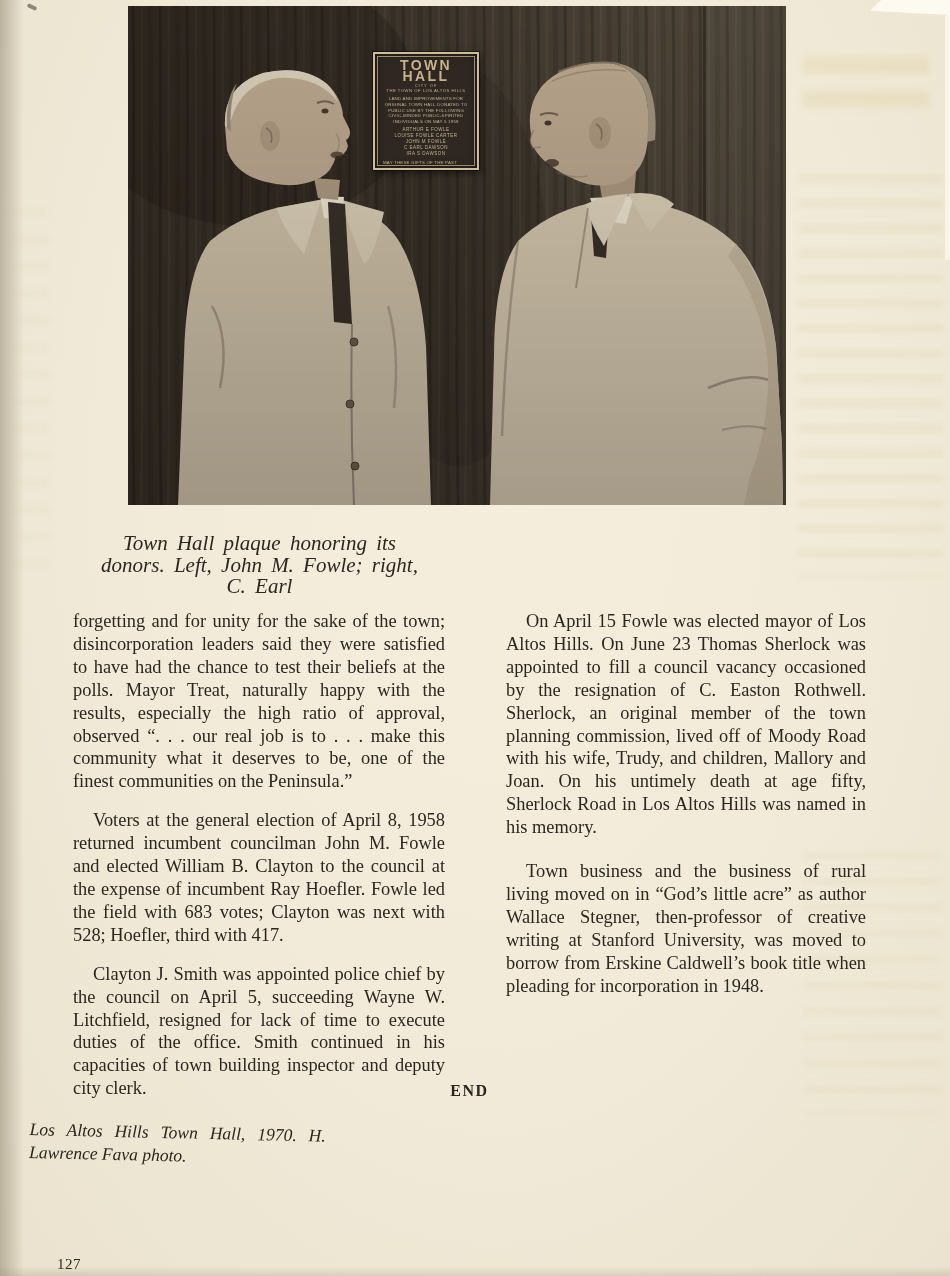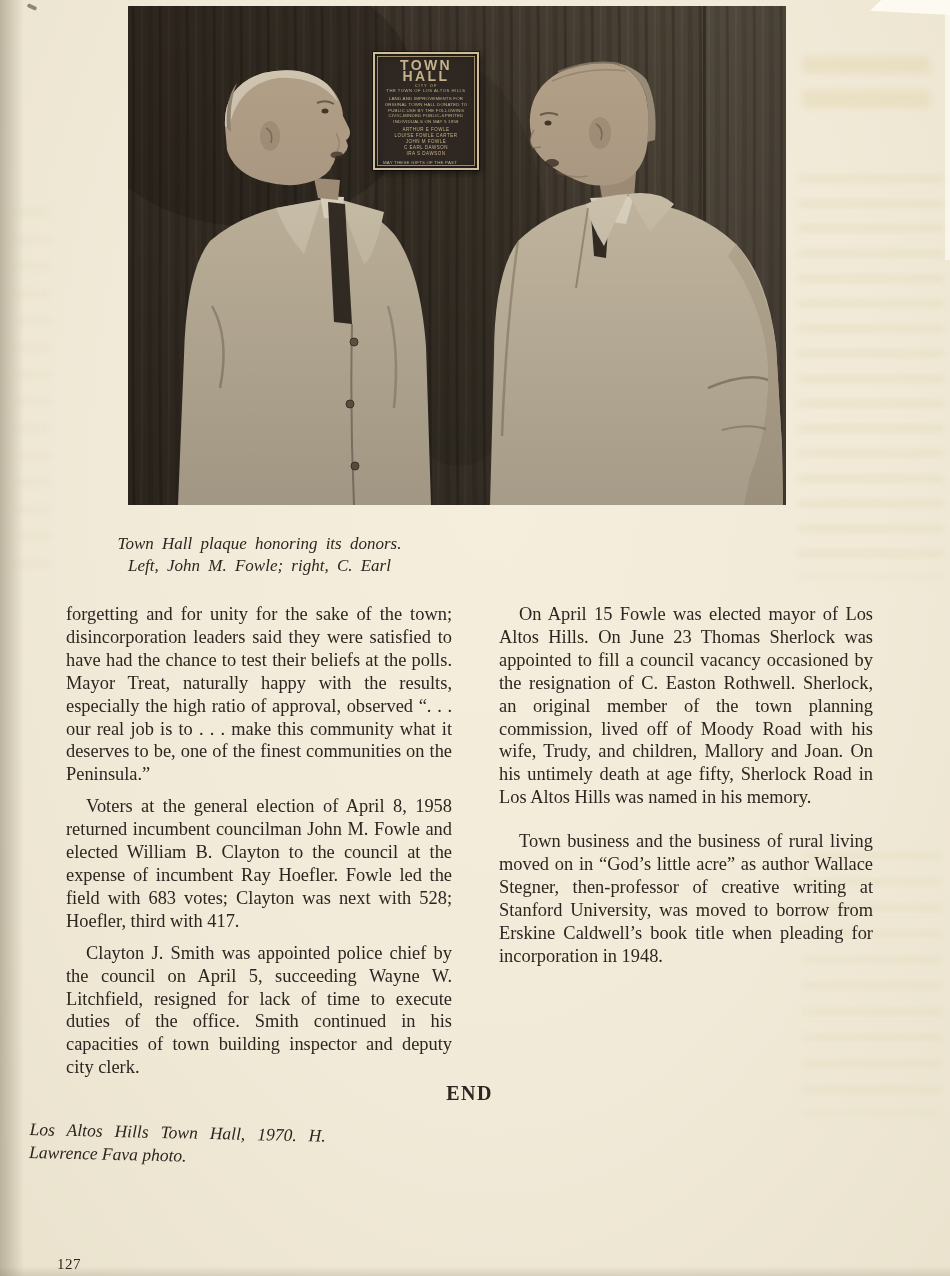--- a/index.html
+++ b/index.html
@@ -38,38 +38,38 @@
   .plaque-inner { box-sizing:border-box; height:100%; border:1px solid #9c8c6e; text-align:center;
     color:#c6b28b; font-family:"Liberation Sans", sans-serif; padding:3px 2px 0 2px; overflow:hidden; }
   .plaque-title   { font-size:14px; font-weight:bold; letter-spacing:2.4px; line-height:11px; }
   .plaque-sub1    { font-size:4px;  letter-spacing:1px; line-height:5px; margin-top:1px; }
   .plaque-sub2    { font-size:4.2px; letter-spacing:.5px; line-height:5.4px; }
   .plaque-ded     { font-size:4.4px; line-height:5.6px; letter-spacing:.2px; margin-top:3px; padding:0 3px; }
   .plaque-names   { margin-top:3px; font-size:4.5px; line-height:5.9px; letter-spacing:.5px; }
   .plaque-closing { font-size:4.4px; line-height:5.6px; letter-spacing:.2px; margin-top:3px; padding:0 3px; text-align:left; }
 
   .cap-left { position:absolute; left:57px; top:533px; width:405px; text-align:center;
-    font-style:italic; font-size:17px; line-height:21.5px; word-spacing:4px; }
+    font-style:italic; font-size:21px; line-height:21.5px; word-spacing:4px; }
   .cap-left span { display:inline-block; width:322px; }
   .cap-right { position:absolute; left:492px; top:533px; width:300px;
     font-size:17px; line-height:21.5px; }
   .cap-right .it { font-style:italic; }
   .cap-right .rm { font-style:normal; }
 
   .bodytext { position:absolute; left:57px; top:594px; width:825px;
     display:flex; justify-content:space-between;
     font-size:18.4px; line-height:22.9px; text-align:justify; }
   .col-left  { width:404px; }
   .col-right { width:392px; }
-  .bodytext p { margin:9px; }
+  .bodytext p { margin:16px; }
   .bodytext p.indent { text-indent:20px; }
   .bodytext p.gap { margin-top:21px; }
 
   .end-marker { position:absolute; left:57px; top:1082px; width:825px; text-align:center;
-    font-weight:bold; font-size:20px; letter-spacing:1.5px; }
+    font-weight:bold; font-size:16px; letter-spacing:1.5px; }
   .bottom-caption { position:absolute; left:30px; top:1118px; width:296px;
     font-style:italic; font-size:17.5px; line-height:23px; text-align:justify;
     transform:rotate(1.3deg); transform-origin:left top; }
   .page-number { position:absolute; left:57px; top:1256px; width:825px; 
     font-size:15px; letter-spacing:.5px; }
 </style>
 </head>
 <body>
 
 <div class="page">

